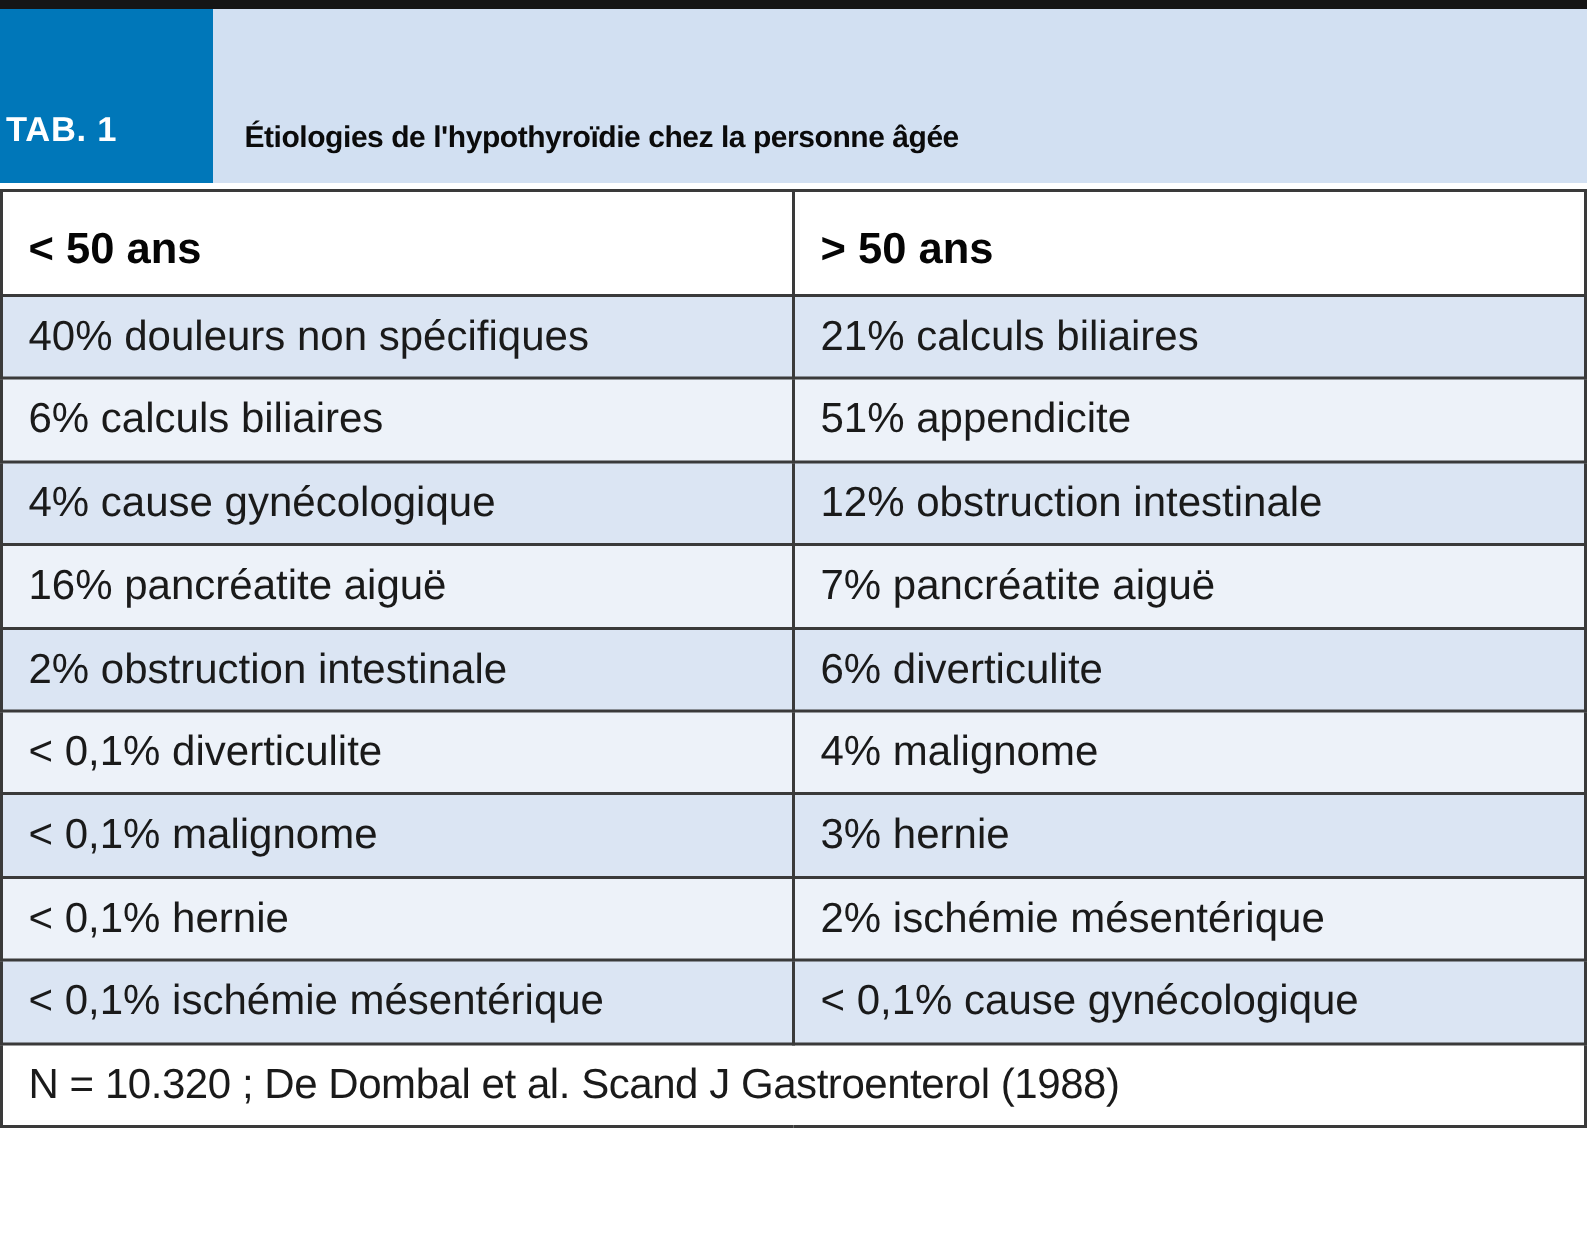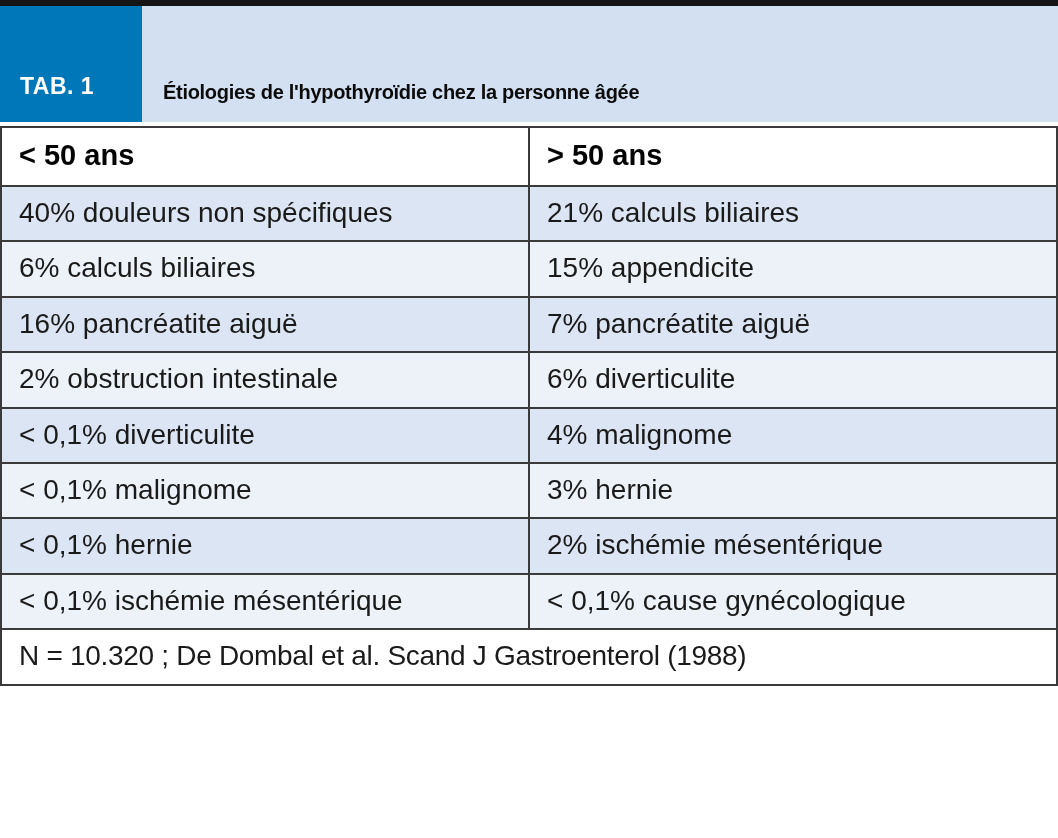--- a/index.html
+++ b/index.html
@@ -26,21 +26,21 @@
   }
   .header-band{
     display:flex;
     width:100%;height:116px;
   }
   .tab-badge{
     width:142px;
     background:var(--accent-blue);
     color:#fff;
     display:flex;align-items:flex-end;
-    padding:0 0 22px 20px;
+    padding:0 0 22px 4px;
     font-size:23px;font-weight:bold;
     letter-spacing:0.5px;
   }
   .title-box{
     flex:1;
     background:var(--band-blue);
     display:flex;align-items:flex-end;
     padding:0 10px 18px 21px;
     font-size:20px;font-weight:bold;
     color:#0B0B0B;
@@ -59,21 +59,21 @@
     line-height:1.16;
     color:var(--text-dark);
     text-align:left;
     vertical-align:middle;
   }
   table.data th{
     background:#fff;
     font-weight:bold;
     font-size:29px;
     color:#050505;
-    padding-top:11px;padding-bottom:12px;
+    padding-top:22px;padding-bottom:12px;
   }
   tbody tr:nth-child(odd) td{background:var(--row-dark);}
   tbody tr:nth-child(even) td{background:var(--row-light);}
   tfoot td.footnote{
     background:#fff !important;
     font-size:28px;
     letter-spacing:-0.3px;
   }
 </style>
 </head>
@@ -101,21 +101,25 @@
         <th>&gt; 50 ans</th>
       </tr>
     </thead>
     <tbody>
       <tr>
         <td>40% douleurs non spécifiques</td>
         <td>21% calculs biliaires</td>
       </tr>
       <tr>
         <td>6% calculs biliaires</td>
-        <td>15% appendicite</td>
+        <td>51% appendicite</td>
+      </tr>
+      <tr>
+        <td>4% cause gynécologique</td>
+        <td>12% obstruction intestinale</td>
       </tr>
       <tr>
         <td>16% pancréatite aiguë</td>
         <td>7% pancréatite aiguë</td>
       </tr>
       <tr>
         <td>2% obstruction intestinale</td>
         <td>6% diverticulite</td>
       </tr>
       <tr>

